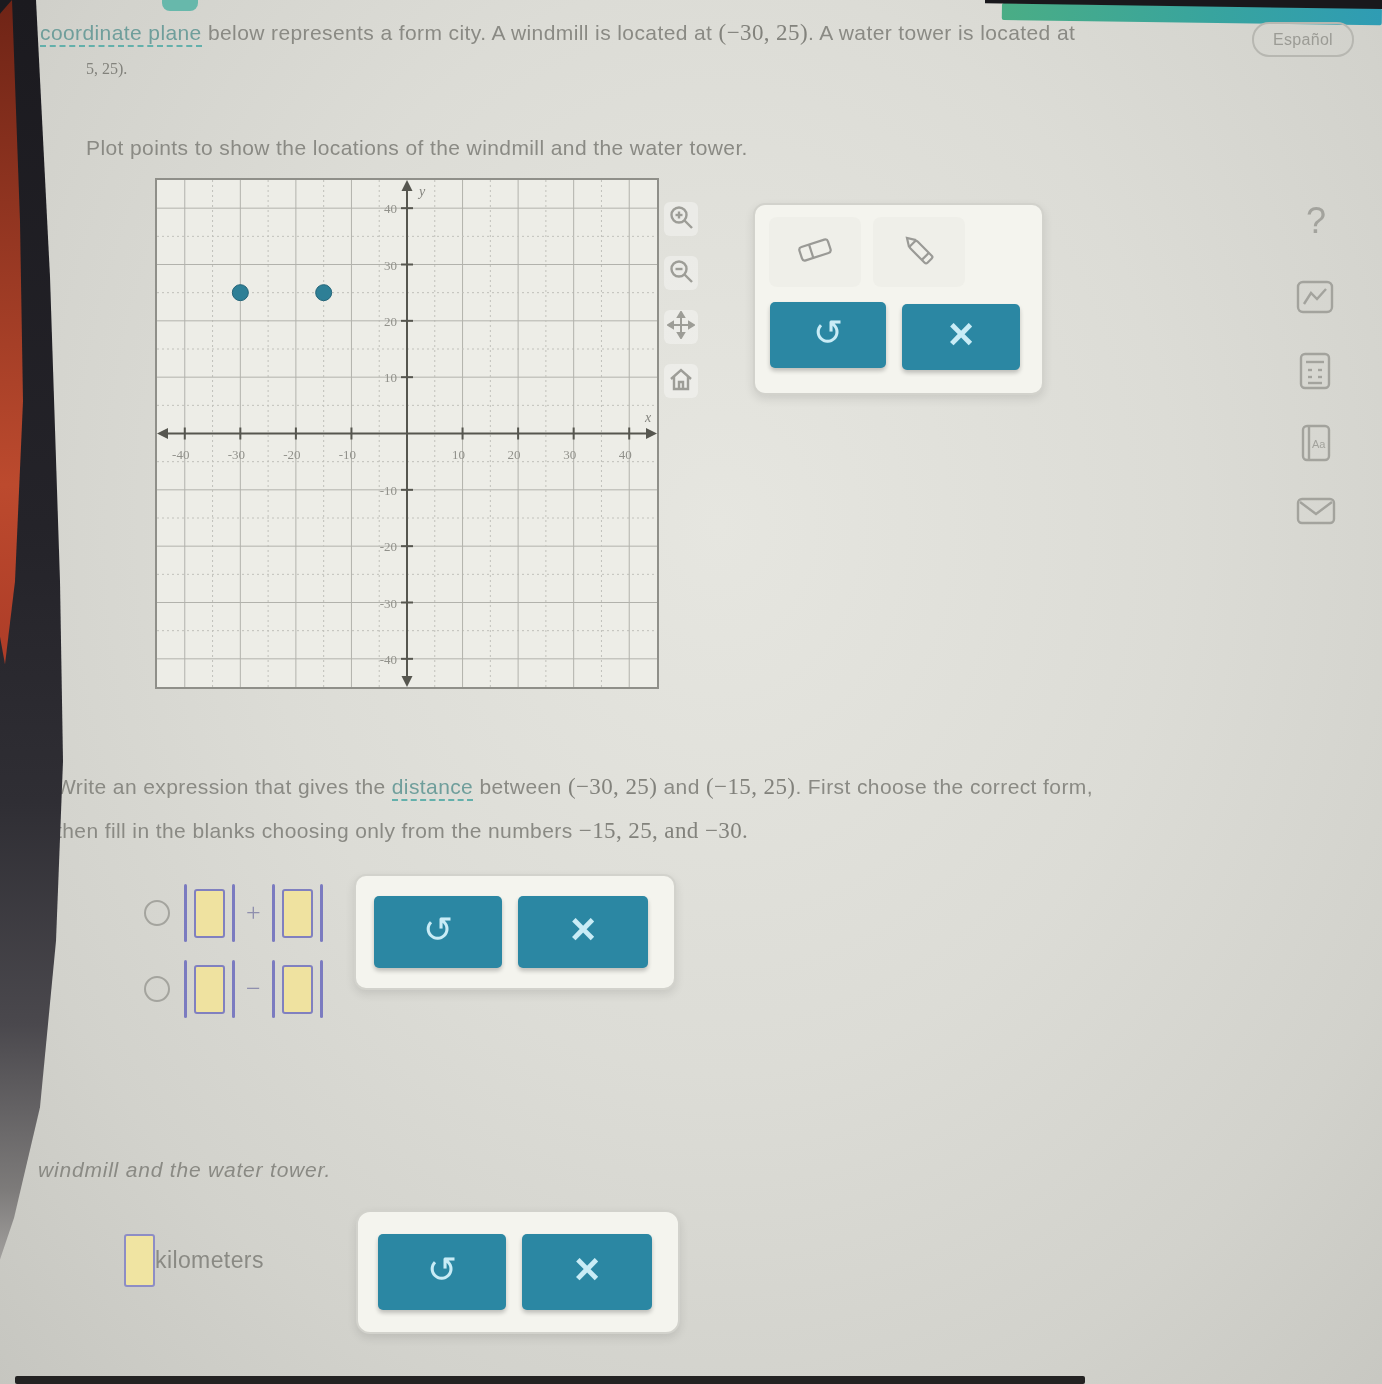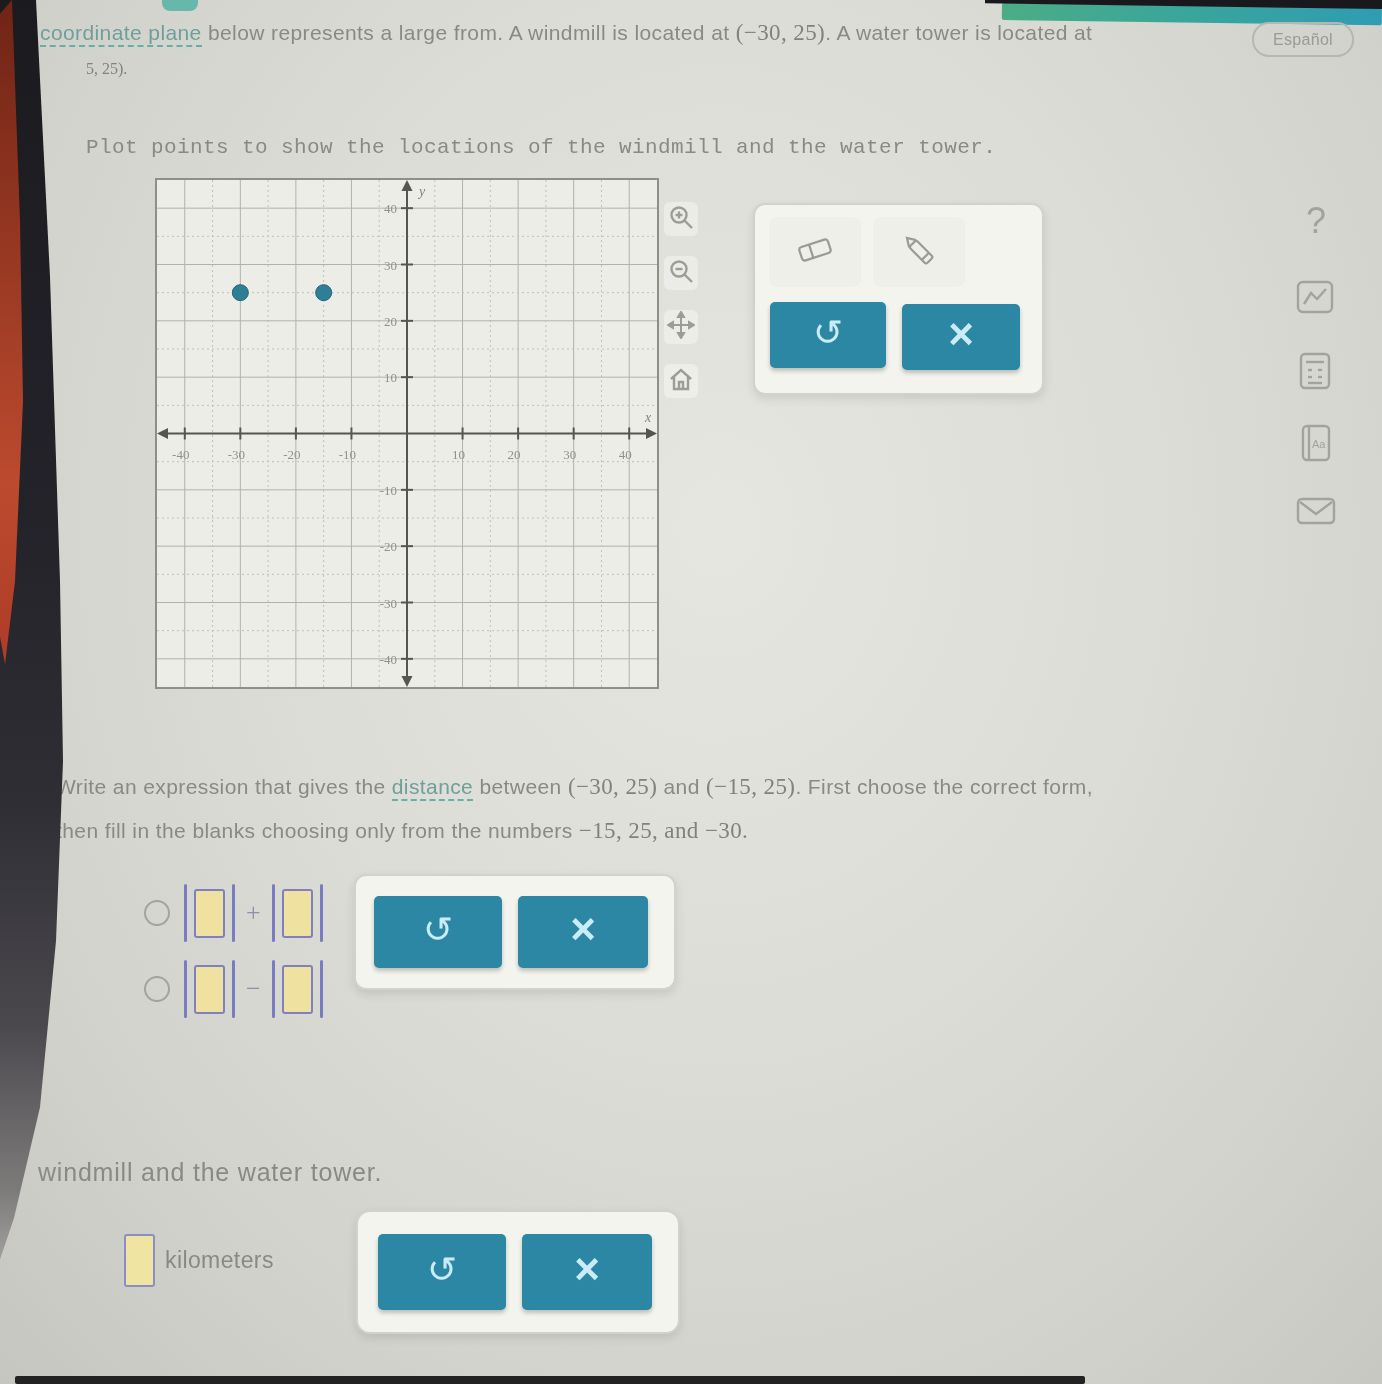--- a/index.html
+++ b/index.html
@@ -82,26 +82,26 @@
 
 <div id="screen">
 
   <div class="abs top-teal"></div>
   <div class="abs top-dark"></div>
   <div class="abs teal-chip"></div>
 
   <div class="abs espanol">Español</div>
 
   <div class="abs txt" style="left:40px;top:20px;font-size:21px;">
-    <span class="link">coordinate plane</span><span> below represents a large from. A windmill is located at </span><span class="math" style="font-size:23px;">(−30, 25)</span><span>. A water tower is located at</span>
+    <span class="link">coordinate plane</span><span> below represents a form city. A windmill is located at </span><span class="math" style="font-size:23px;">(−30, 25)</span><span>. A water tower is located at</span>
   </div>
   <div class="abs math" style="left:86px;top:42px;font-size:16px;">5, 25).</div>
 
   <div class="abs txt" style="left:33px;top:134px;font-size:21px;">)</div>
-  <div class="abs txt" style="left:86px;top:136px;font-size:21px;font-family:Liberation Mono, monospace;">Plot points to show the locations of the windmill and the water tower.</div>
+  <div class="abs txt" style="left:86px;top:136px;font-size:21px;">Plot points to show the locations of the windmill and the water tower.</div>
 
   <div class="abs graph-box">
     <svg id="grid-svg" width="500" height="507" viewBox="0 0 500 507">
         <line x1="27.77777777777777" y1="0" x2="27.77777777777777" y2="507" stroke="#b2b2ac" stroke-width="1"></line>
         <line x1="0" y1="478.83333333333337" x2="500" y2="478.83333333333337" stroke="#b2b2ac" stroke-width="1"></line>
         <line x1="55.55555555555557" y1="0" x2="55.55555555555557" y2="507" stroke="#c1c1bb" stroke-width="1" stroke-dasharray="2,3"></line>
         <line x1="0" y1="450.66666666666674" x2="500" y2="450.66666666666674" stroke="#c1c1bb" stroke-width="1" stroke-dasharray="2,3"></line>
         <line x1="83.33333333333334" y1="0" x2="83.33333333333334" y2="507" stroke="#b2b2ac" stroke-width="1"></line>
         <line x1="0" y1="422.5" x2="500" y2="422.5" stroke="#b2b2ac" stroke-width="1"></line>
         <line x1="111.11111111111111" y1="0" x2="111.11111111111111" y2="507" stroke="#c1c1bb" stroke-width="1" stroke-dasharray="2,3"></line>
@@ -314,23 +314,23 @@
 
   <div class="abs btn-panel" style="left:354px;top:874px;width:318px;height:112px;">
     <div class="teal-btn abs" style="left:18px;top:20px;width:128px;height:72px;">
       <span class="glyph-undo">↺</span>
     </div>
     <div class="teal-btn abs" style="left:162px;top:20px;width:130px;height:72px;">
       <span class="glyph-x">×</span>
     </div>
   </div>
 
-  <div class="abs txt" style="left:38px;top:1158px;font-size:25px;letter-spacing:.8px;">windmill and the water tower.</div>
-
-  <div class="abs" style="left:124px;top:1234px;display:flex;align-items:center;gap:10px;">
+  <div class="abs txt" style="left:38px;top:1158px;font-size:21px;letter-spacing:.8px;font-style:italic;">windmill and the water tower.</div>
+
+  <div class="abs" style="left:124px;top:1234px;display:flex;align-items:center;gap:0;">
     <span class="ans-box"></span>
     <span class="txt" style="font-size:23px;">kilometers</span>
   </div>
 
   <div class="abs btn-panel" style="left:356px;top:1210px;width:320px;height:120px;border-radius:14px;">
     <div class="teal-btn abs" style="left:20px;top:22px;width:128px;height:76px;">
       <span class="glyph-undo">↺</span>
     </div>
     <div class="teal-btn abs" style="left:164px;top:22px;width:130px;height:76px;">
       <span class="glyph-x">×</span>

